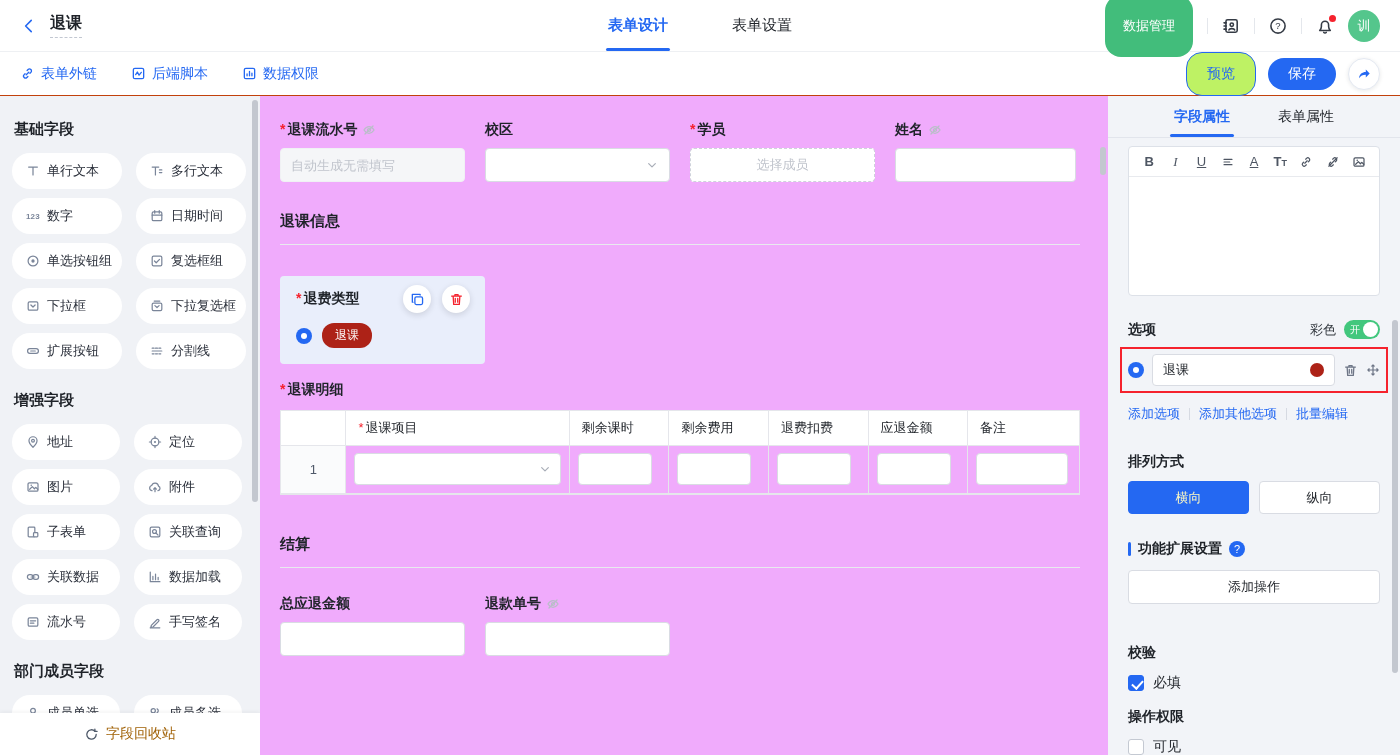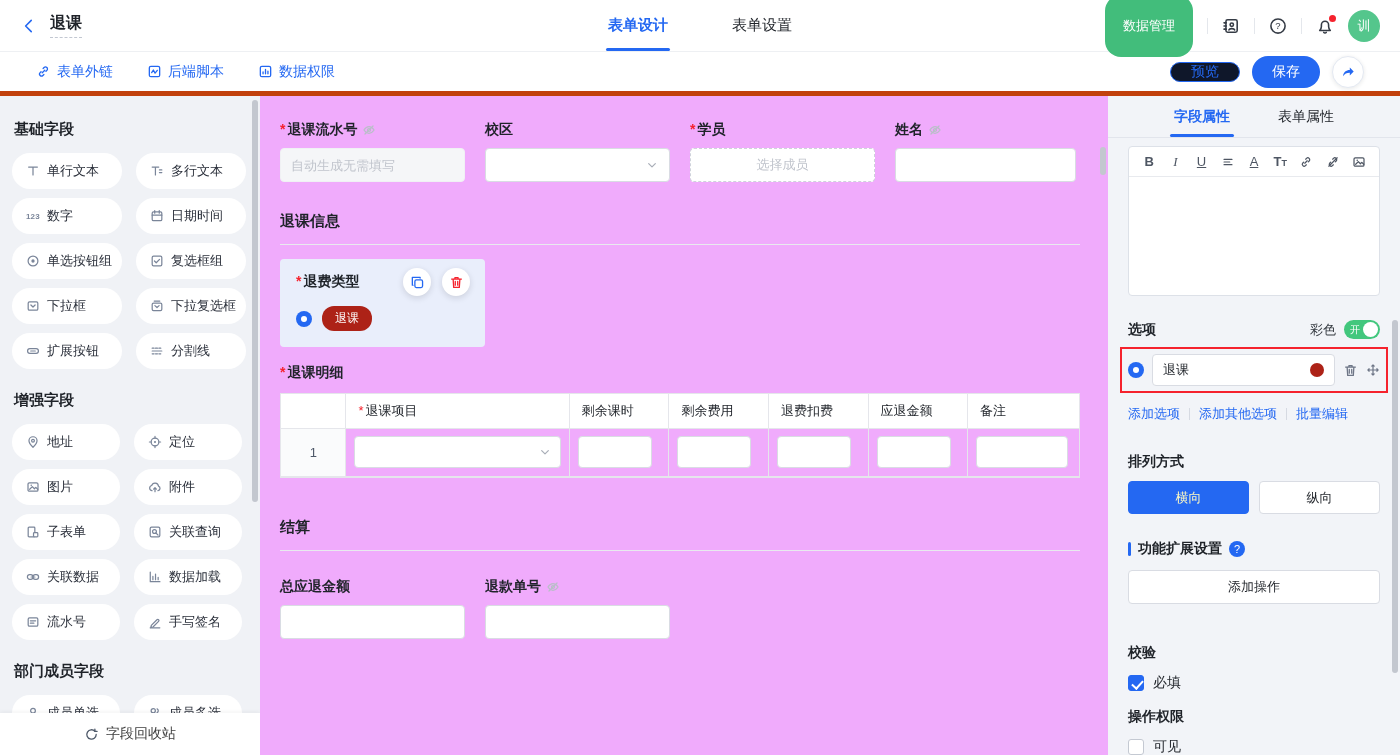--- a/index.html
+++ b/index.html
@@ -22,42 +22,42 @@
   .green-pill { background:#42bd7b; color:#fff; font-size:13px; padding:22px 18px; border-radius:16px;
     border:none; cursor:pointer; }
   .v-div { width:1px; height:16px; background:#e4e7ec; }
   .top-icon { color:#353b45; cursor:pointer; position:relative; }
   .bell-dot { position:absolute; top:-2px; right:-2px; width:7px; height:7px; background:#f5222d;
     border-radius:50%; }
   .avatar { width:32px; height:32px; border-radius:50%; background:#54c68c; color:#fff; font-size:13px;
     display:flex; align-items:center; justify-content:center; cursor:pointer; }
 
   
-  .toolbar { height:44px; display:flex; align-items:center; padding:0 36px; border-bottom:5px solid #c2410c; background:#fff; }
+  .toolbar { height:44px; display:flex; align-items:center; padding:0 20px; border-bottom:1px solid #c2410c; background:#fff; }
   .tb-link { display:flex; align-items:center; gap:6px; color:#2468f2; font-size:14px; margin-right:34px; cursor:pointer; }
   .tb-right { margin-left:auto; display:flex; align-items:center; gap:12px; }
-  .btn-outline { height:20px; padding:0 20px; border-radius:16px; border:1px solid #2468f2; color:#2468f2;
-    background:#0f172a; font-size:14px; cursor:pointer; }
+  .btn-outline { height:44px; padding:0 20px; border-radius:16px; border:1px solid #2468f2; color:#2468f2;
+    background:#bef264; font-size:14px; cursor:pointer; }
   .btn-primary { height:32px; padding:0 20px; border-radius:16px; border:none; color:#fff;
     background:#2468f2; font-size:14px; cursor:pointer; }
   .share-btn { width:32px; height:32px; border-radius:50%; background:#fff; border:1px solid #e4e9f2;
     box-shadow:0 1px 4px rgba(31,35,41,.1); color:#2468f2; display:flex; align-items:center; justify-content:center; cursor:pointer; }
 
   
   .body-wrap { display:flex; height:659px; }
 
   
   .sidebar { width:260px; background:#f0f2f6; position:relative; padding:18px 18px 0 12px; overflow:hidden; }
   .side-section-title { font-size:15px; font-weight:700; margin:6px 0 14px 2px; }
   .pill-grid { display:grid; grid-template-columns:1fr 1fr; gap:9px 14px; margin-bottom:22px; }
   .pill { height:36px; background:#fff; border-radius:18px; display:flex; align-items:center;
     padding:0 10px 0 13px; font-size:13px; color:#2a2f3a; cursor:grab; gap:6px; white-space:nowrap; }
   .pill .ic { color:#7a8599; width:16px; }
   .recycle-bar { position:absolute; left:0; bottom:0; width:260px; height:42px; background:#fff;
-    display:flex; align-items:center; justify-content:center; gap:7px; font-size:14px; color:#404040;
+    display:flex; align-items:center; justify-content:center; gap:7px; font-size:14px; color:#a16207;
     cursor:pointer; box-shadow:0 -1px 4px rgba(31,35,41,.06); }
   .recycle-bar .ic { color:#4e5969; }
   .side-scroll { position:absolute; right:2px; top:4px; width:6px; height:402px; background:#c3c7cf; border-radius:3px; }
 
   
   .canvas { flex:1; background:#f0abfc; position:relative; padding:24px 0 0 20px; overflow:hidden; }
   .canvas-inner { width:800px; }
   .field-row { display:flex; gap:20px; }
   .field { width:185px; }
   .field-label { font-size:14px; font-weight:600; height:20px; display:flex; align-items:center; gap:5px; margin-bottom:8px; }
@@ -65,21 +65,21 @@
   .eye-off { color:#b9bec8; }
   .inp { width:100%; height:34px; border:1px solid #d9dce3; border-radius:4px; background:#fff;
     font-size:13px; color:#1f2329; padding:0 10px; font-family:inherit; }
   .inp::placeholder { color:#c0c4cc; }
   .inp.gray { background:#f5f6f8; border-color:#f0f1f4; }
   .sel { display:flex; align-items:center; justify-content:space-between; padding:0 10px; color:#c0c4cc; cursor:pointer; }
   .sel .ic { color:#a9aeb8; }
   .dashed { border-style:dashed; border-color:#cfd3db; display:flex; align-items:center; justify-content:center;
     color:#c0c4cc; font-size:13px; cursor:pointer; }
   .section-title { font-size:15px; font-weight:700; margin-top:30px; padding-bottom:13px; border-bottom:1px solid #e8eaee; }
-  .sel-block { margin-top:14px; width:205px; background:#e9eefb; border-radius:4px; padding:13px 16px 16px; position:relative; cursor:pointer; }
+  .sel-block { margin-top:31px; width:205px; background:#e9eefb; border-radius:4px; padding:13px 16px 16px; position:relative; cursor:pointer; }
   .float-btn { position:absolute; top:9px; width:28px; height:28px; border-radius:50%; background:#fff;
     box-shadow:0 2px 6px rgba(31,35,41,.15); display:flex; align-items:center; justify-content:center; cursor:pointer; }
   .float-copy { right:54px; color:#2468f2; }
   .float-del { right:15px; color:#f5222d; }
   .radio { width:16px; height:16px; border-radius:50%; background:#2468f2; position:relative; flex:none; cursor:pointer; }
   .radio:after { content:""; position:absolute; left:5px; top:5px; width:6px; height:6px; background:#fff; border-radius:50%; }
   .opt-line { display:flex; align-items:center; gap:10px; margin-top:14px; }
   .red-tag { background:#ad2217; color:#fff; font-size:12px; padding:4px 13px; border-radius:12px; }
   .sub-label { margin-top:16px; }
   .dtable { margin-top:10px; width:800px; overflow:hidden; border:1px solid #e5e6eb; border-right:none; }

